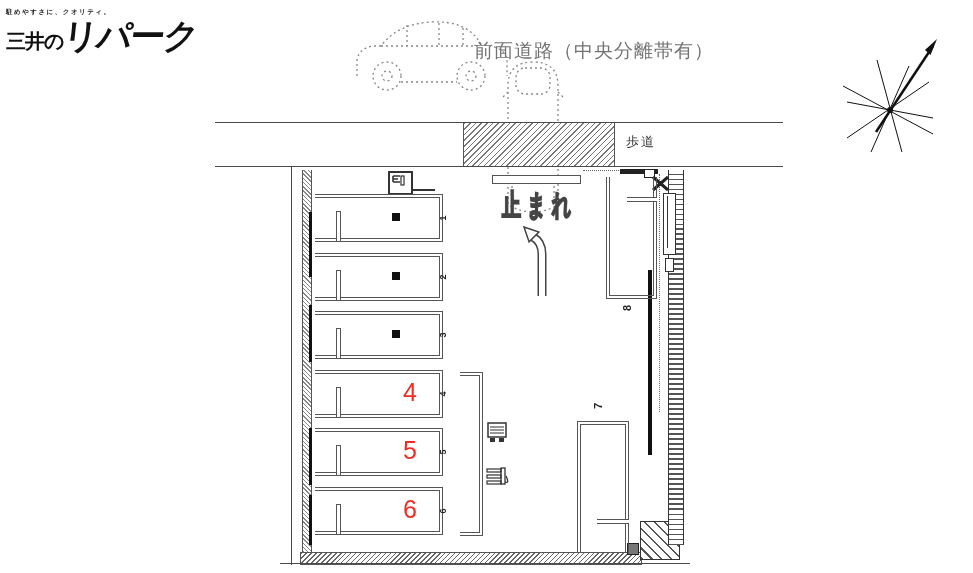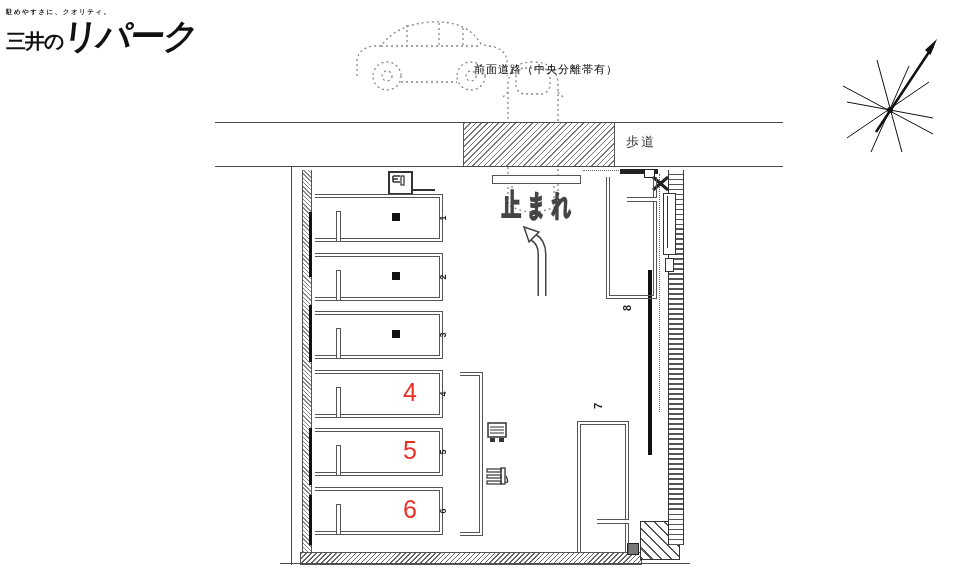--- a/index.html
+++ b/index.html
@@ -9,21 +9,21 @@
 
   
   .logo{left:6px;top:8px;}
   .logo-tagline{font-size:6.5px;font-weight:bold;letter-spacing:1.5px;color:#222;margin-bottom:1px;}
   .logo-brand{white-space:nowrap;line-height:1;}
   .logo-prefix{font-size:20px;font-weight:900;color:#111;letter-spacing:-1px;}
   .logo-main{font-size:35px;font-weight:900;color:#111;display:inline-block;
              transform:skewX(-7deg);letter-spacing:-2px;}
 
   
-  .front-road-label{left:474px;top:38px;font-size:11px;color:#000000;letter-spacing:1px;margin-top:24px;}
+  .front-road-label{left:474px;top:38px;font-size:19px;color:#737373;letter-spacing:1px;}
   .sidewalk-label{left:626px;top:133px;font-size:13px;color:#333;letter-spacing:2px;text-align:center;}
 
   
   .hline{border-top:1.5px solid #4a4a4a;height:0;}
   .vline{border-left:1.5px solid #4a4a4a;width:0;}
   .road-top{left:215px;top:122px;width:568px;}
   .road-bottom{left:215px;top:166px;width:568px;}
   .entrance-hatch{left:463px;top:123px;width:150px;height:43px;
       background:repeating-linear-gradient(135deg,#777 0 1px,#fff 1px 4px);
       border-left:1px solid #555;border-right:1px solid #555;}

